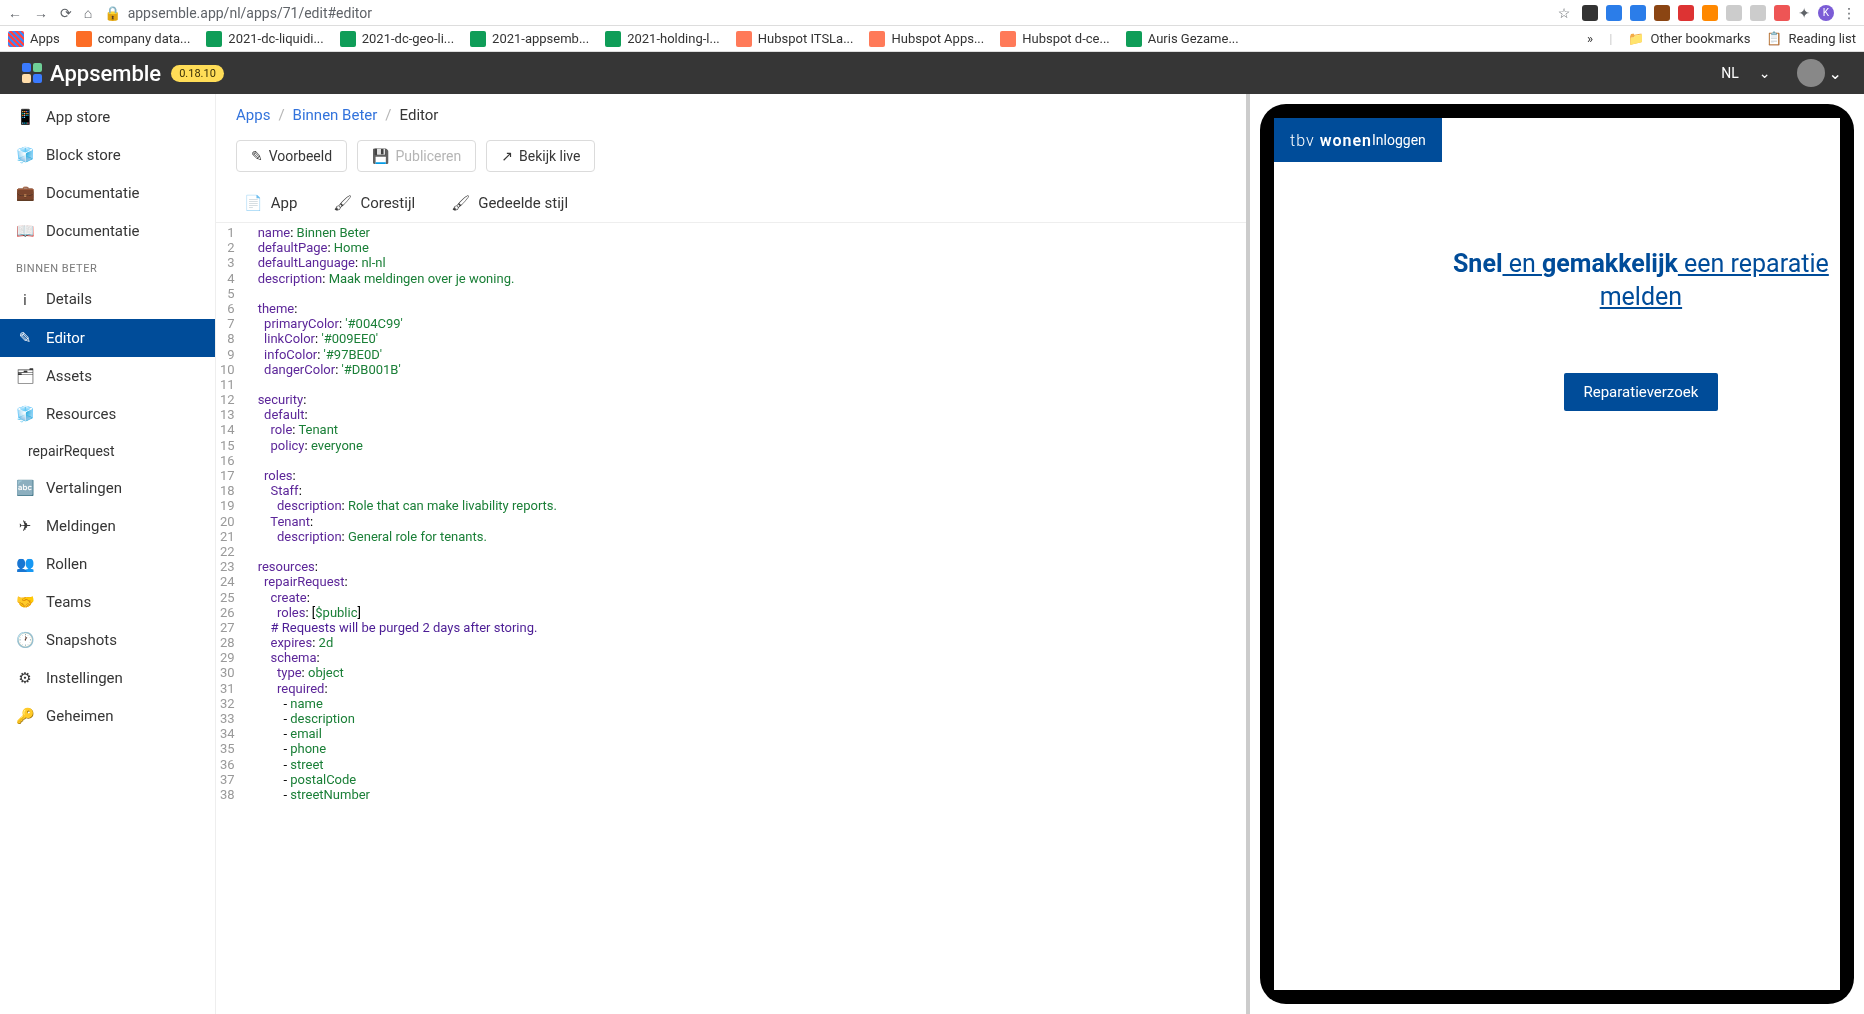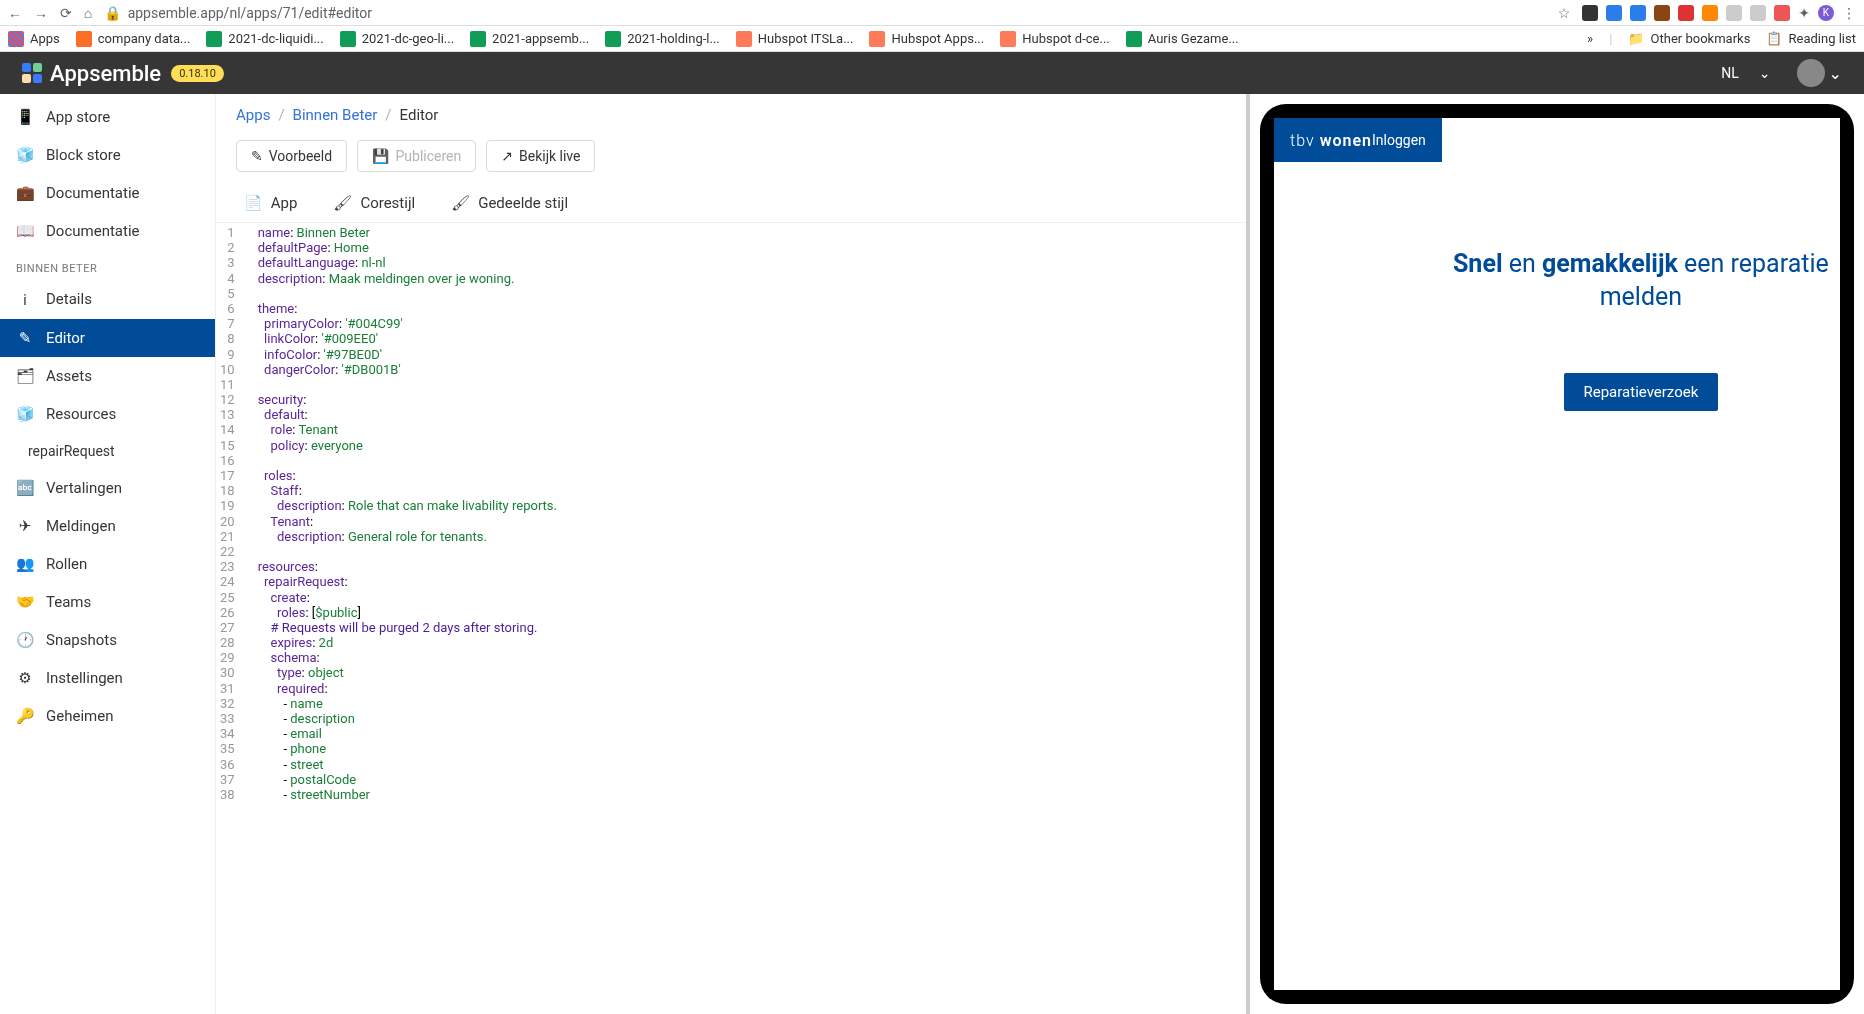--- a/index.html
+++ b/index.html
@@ -58,21 +58,21 @@
 
 .preview-area { width: 614px; padding: 10px; display: flex; align-items: stretch; }
 .device { flex: 1; background: #000; border-radius: 26px; padding: 14px; display: flex; }
 .screen { flex: 1; background: #fff; display: flex; flex-direction: row; }
 .preview-header { background: #004c99; color: #fff; height: 44px; display: flex; align-items: center; padding: 0 16px; }
 .preview-logo { flex: 1; text-align: center; font-size: 16px; font-weight: 600; letter-spacing: 1px; }
 .preview-login { font-size: 14px; cursor: pointer; }
 .preview-body { flex: 1; display: flex; flex-direction: column; align-items: center; justify-content: flex-start; padding-top: 130px; }
 .preview-title { font-size: 25px; color: #004c99; text-align: center; line-height: 1.3; max-width: 400px; }
 .preview-title .bold { font-weight: 700; }
-.preview-title .normal { font-weight: 400; }
+.preview-title .normal { font-weight: 400; text-decoration: underline; }
 .preview-btn { margin-top: 60px; background: #004c99; color: #fff; border: none; padding: 10px 20px; font-size: 15px; cursor: pointer; border-radius: 2px; }
 </style>
 </head>
 <body>
 
 <div class="browser-bar">
   <div class="nav-icons">
     <span>←</span>
     <span>→</span>
     <span>⟳</span>

